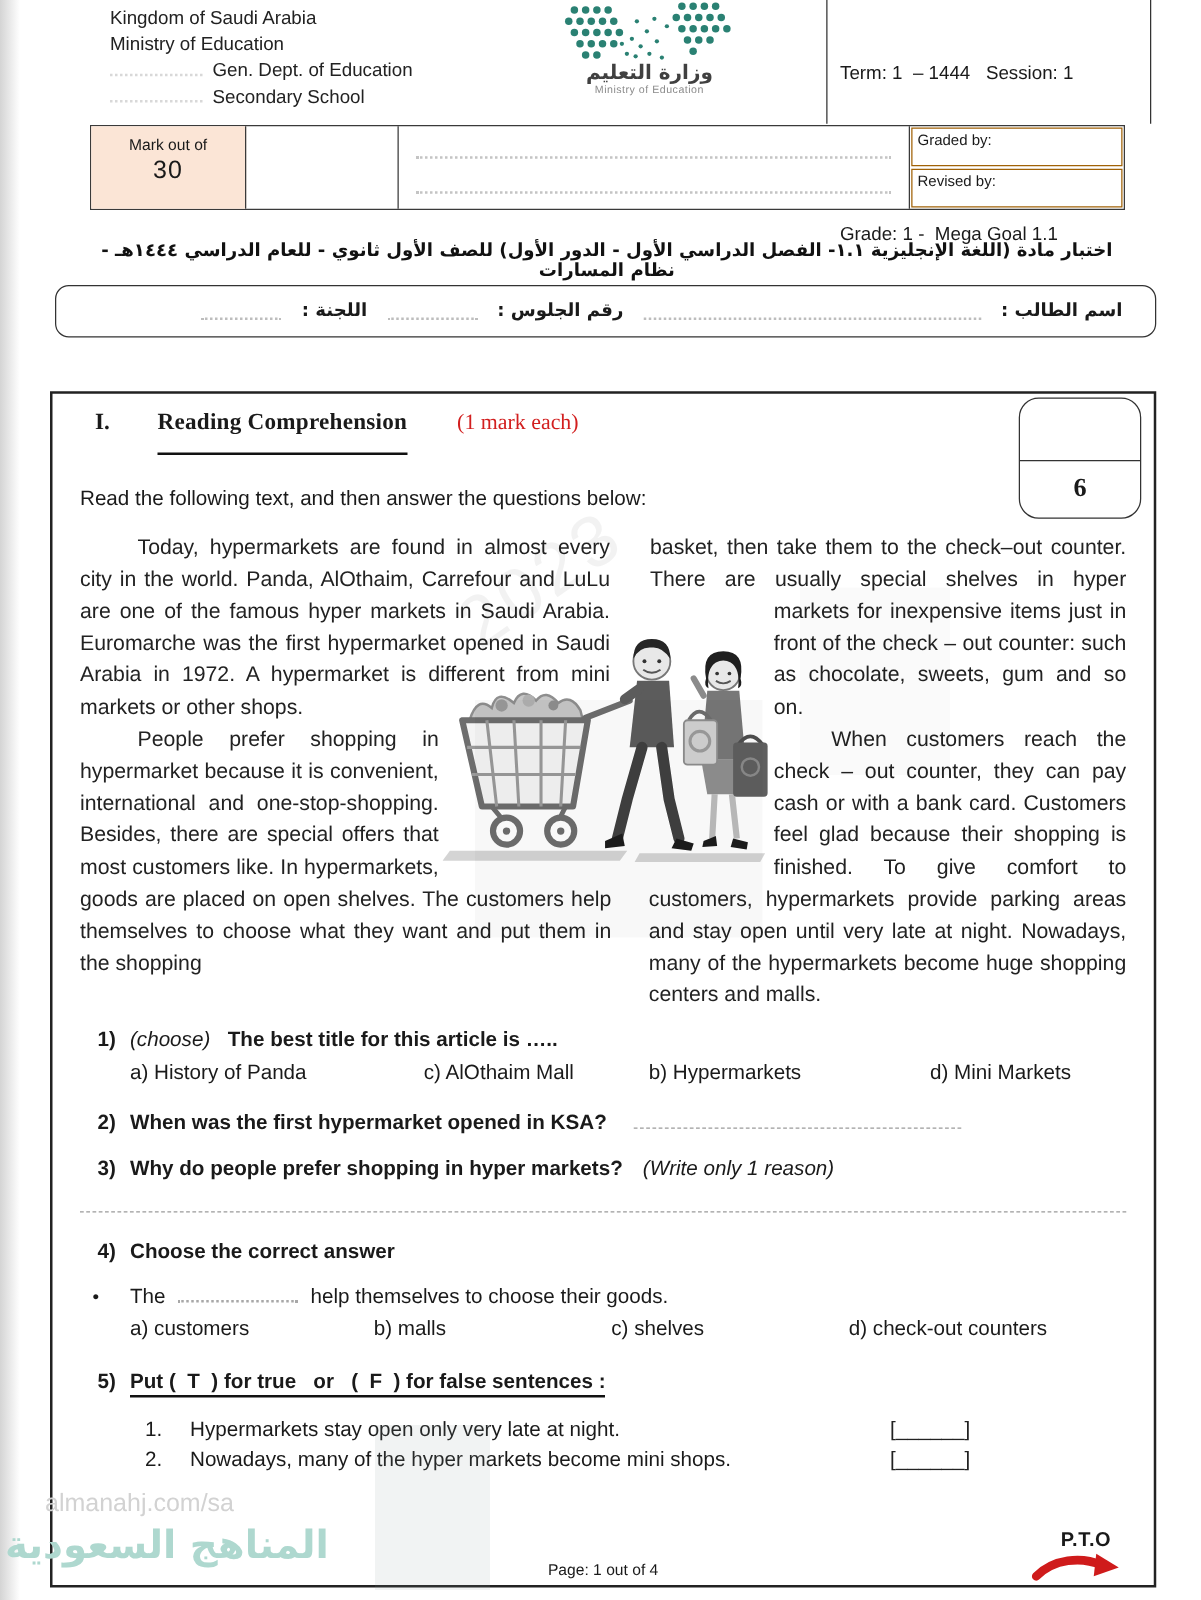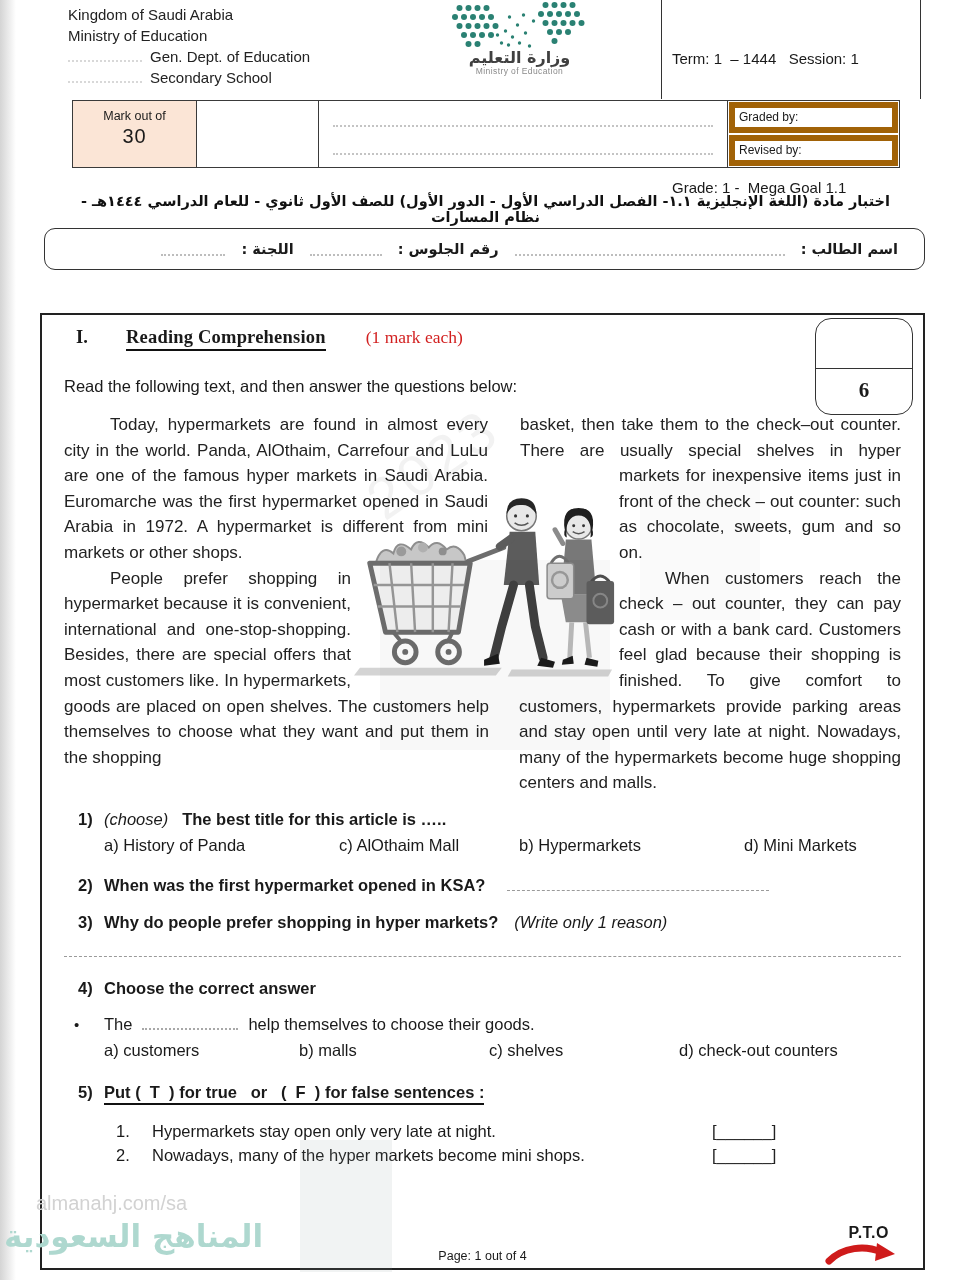--- a/index.html
+++ b/index.html
@@ -3,21 +3,21 @@
 <meta charset="utf-8">
 <style>
   * { margin:0; padding:0; box-sizing:border-box; }
   body { background:#e9e9e9; font-family:"Liberation Sans", sans-serif; }
   .page { position:relative; width:961px; height:1280px; background:#fff; margin:0 auto;
           overflow:hidden; color:#1a1a1a; }
   .edge-shadow { position:absolute; left:0; top:0; width:16px; height:100%;
           background:linear-gradient(90deg, rgba(160,160,160,.45), rgba(255,255,255,0)); }
 
   
-  .hdr-left { position:absolute; left:68px; top:4px; font-size:15px; line-height:21px; color:#222; }
+  .hdr-left { position:absolute; left:88px; top:4px; font-size:15px; line-height:21px; color:#222; }
   .hdr-left .row { white-space:nowrap; }
   .hblank { display:inline-block; width:74px; border-bottom:2px dotted #d8d8d8; margin-right:8px; height:12px; }
   .hdr-logo { position:absolute; left:402px; top:1px; width:235px; text-align:center; }
   .logo-dots { display:block; margin:0 auto; }
   .logo-ar { font-family:"DejaVu Sans", sans-serif; font-weight:bold; font-size:16px; color:#404040; line-height:17px; }
   .logo-en { font-size:8.5px; color:#8a8a8a; letter-spacing:.4px; }
   .hdr-right { position:absolute; left:672px; top:5px; width:242px; font-size:15px; line-height:21.5px; white-space:pre-wrap; }
   .vline { position:absolute; top:0; width:0; height:99px; border-left:1.6px solid #333; }
   .vl-a { left:661px; } .vl-b { left:920px; }
 
@@ -25,41 +25,41 @@
   .marks { position:absolute; left:72px; top:100px; width:828px; height:68px;
            border:1.6px solid #3a3a3a; display:flex; background:#fff; }
   .m-c1 { width:124px; background:#fbe5d6; border-right:1.6px solid #3a3a3a; text-align:center; padding-top:8px; }
   .m-c1 .lab { font-size:12.5px; }
   .m-c1 .val { font-size:20px; margin-top:2px; letter-spacing:1px; }
   .m-c2 { width:122px; border-right:1.6px solid #3a3a3a; }
   .m-c3 { flex:1; position:relative; }
   .dotline { position:absolute; left:14px; right:14px; border-bottom:2px dotted #c4c4c4; }
   .dl1 { top:24px; } .dl2 { top:52px; }
   .m-c4 { width:172px; border-left:1.6px solid #3a3a3a; display:flex; flex-direction:column; }
-  .m-sub { flex:1; border:6px solid #a16207; margin:1px; font-size:12px; padding:2px 4px; }
+  .m-sub { flex:1; border:1px solid #a16207; margin:1px; font-size:12px; padding:2px 4px; }
 
   
   .exam-title { position:absolute; top:193px; left:70px; right:60px; text-align:center;
                 direction:rtl; font-family:"DejaVu Sans", sans-serif; font-weight:bold; font-size:14.5px; color:#111; }
   .stud { position:absolute; left:44px; right:36px; top:228px; height:42px; border:1.8px solid #333;
           border-radius:11px; display:flex; direction:rtl; align-items:center; gap:16px; padding:0 26px;
           font-family:"DejaVu Sans", sans-serif; font-weight:bold; font-size:14.5px; }
   .sdash { border-bottom:2px dotted #bdbdbd; height:14px; }
   .sd-long { flex:1; max-width:270px; } .sd-mid { width:72px; } .sd-short { width:64px; }
   .prayer { position:absolute; left:42px; right:36px; top:276px; height:31px; background:#fbe5d6;
             display:flex; align-items:center; justify-content:center; direction:rtl;
             font-family:"DejaVu Sans", sans-serif; font-weight:bold; font-size:16px; color:#222; }
 
   
   .main { position:absolute; left:40px; right:36px; top:313px; bottom:10px; border:2px solid #222; background:transparent; }
   .main-inner { position:relative; height:100%; padding:10px 22px 0 22px; }
 
   .sec { display:flex; align-items:baseline; font-family:"Liberation Serif", serif; font-size:18.5px; margin-top:2px; }
   .sec-num { font-weight:bold; width:62px; padding-left:12px; }
-  .sec-title { font-weight:bold; border-bottom:2.4px solid #111; padding-bottom:1px; letter-spacing:.2px; }
+  .sec-title { font-weight:bold; border-bottom:2.4px solid #111; padding-bottom:13px; letter-spacing:.2px; }
   .sec-note { color:#d21f1f; margin-left:40px; font-size:17.5px; }
   .score { position:absolute; right:10px; top:3px; width:98px; height:97px; border:1.7px solid #333;
            border-radius:16px; overflow:hidden; background:#fff; z-index:5; }
   .score-top { height:50px; border-bottom:1.7px solid #333; }
   .score-val { text-align:center; font-family:"Liberation Serif", serif; font-weight:bold; font-size:21px; padding-top:9px; }
 
   .instr { margin-top:26px; font-weight:normal; font-size:16.5px; }
 
   .passage { position:relative; margin-top:16px; display:flex; gap:30px;
              font-size:17px; line-height:25.6px; text-align:justify; color:#222; }

